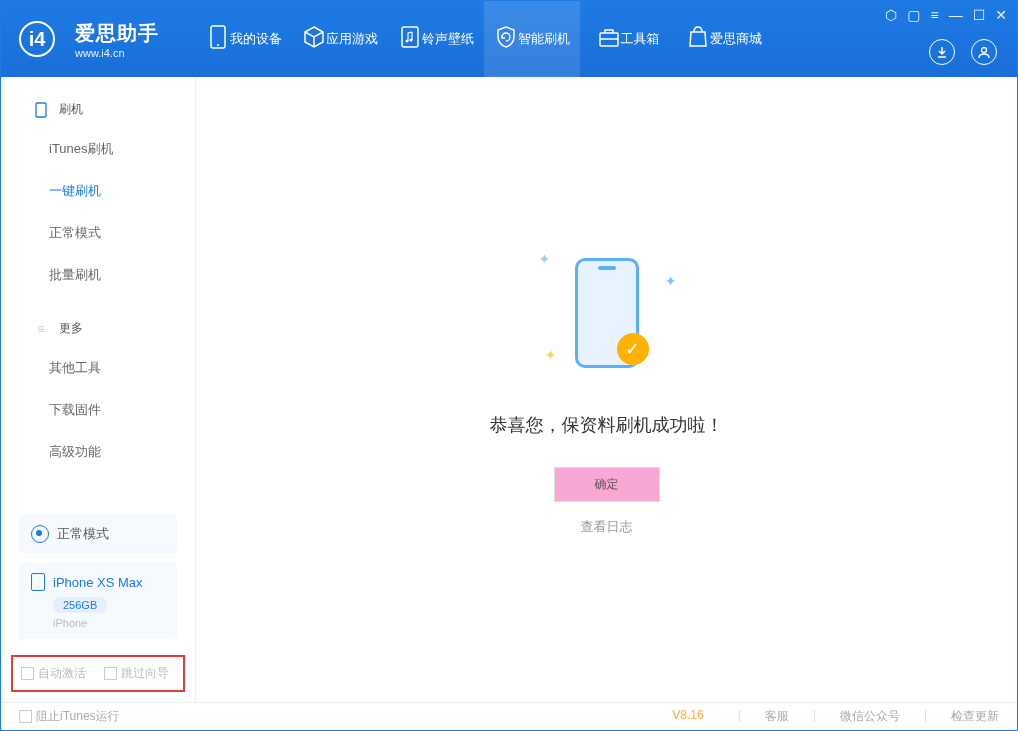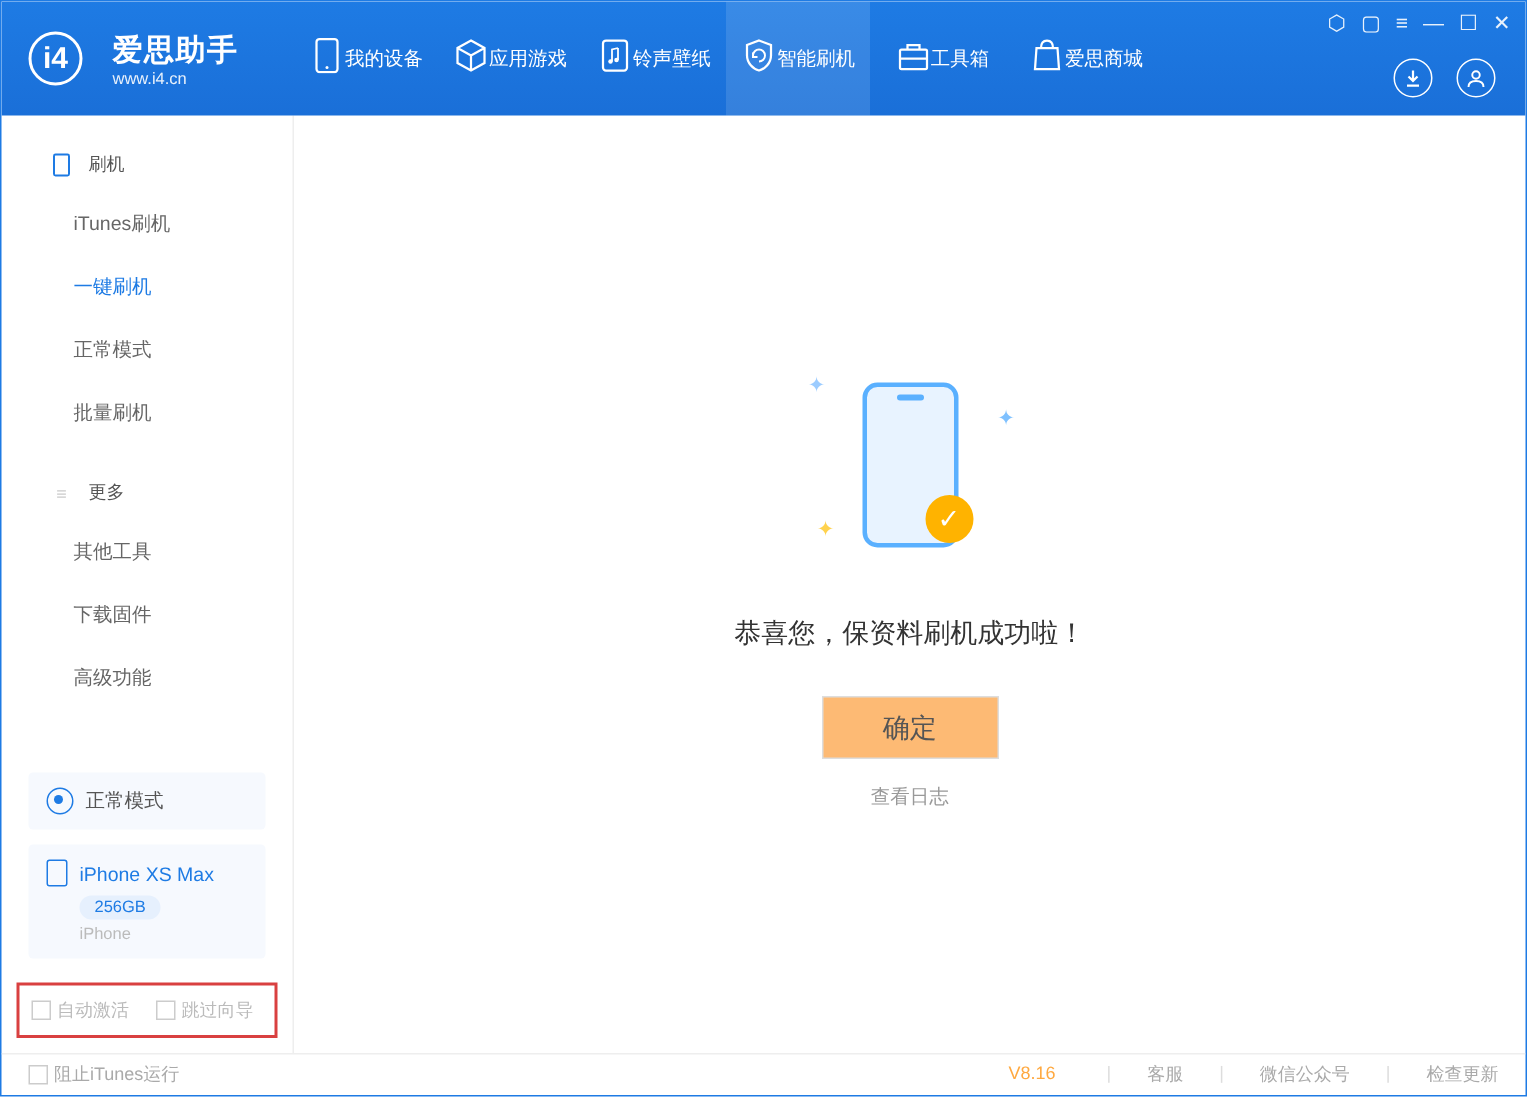--- a/index.html
+++ b/index.html
@@ -41,21 +41,21 @@
 .main { flex: 1; display: flex; flex-direction: column; align-items: center; justify-content: center; }
 .phone-illust { position: relative; width: 160px; height: 140px; margin-bottom: 30px; display: flex; align-items: center; justify-content: center; }
 .phone-frame { width: 64px; height: 110px; border: 3px solid #5ab0ff; border-radius: 10px; position: relative; background: #e8f3ff; }
 .phone-frame::before { content: ''; position: absolute; top: 5px; left: 50%; transform: translateX(-50%); width: 18px; height: 4px; background: #5ab0ff; border-radius: 2px; }
 .check-badge { position: absolute; right: 38px; bottom: 18px; width: 32px; height: 32px; background: #ffb300; border-radius: 50%; display: flex; align-items: center; justify-content: center; color: #fff; font-size: 18px; }
 .sparkle { position: absolute; color: #ffd966; font-size: 14px; }
 .sparkle.s1 { top: 8px; left: 12px; color: #9cccff; }
 .sparkle.s2 { top: 30px; right: 10px; color: #7fc1ff; }
 .sparkle.s3 { bottom: 20px; left: 18px; color: #ffd24d; }
 .success-msg { font-size: 18px; color: #333; margin-bottom: 30px; }
-.ok-btn { padding: 8px 40px; border: 1px solid #ddd; background: #fdba74; font-size: 18px; color: #555; cursor: pointer; margin-bottom: 16px; }
+.ok-btn { padding: 8px 40px; border: 1px solid #ddd; background: #f9a8d4; font-size: 12px; color: #555; cursor: pointer; margin-bottom: 16px; }
 .log-link { font-size: 13px; color: #999; cursor: pointer; }
 .footer { height: 28px; border-top: 1px solid #eee; display: flex; align-items: center; padding: 0 18px; font-size: 12px; color: #aaa; }
 .footer .cb { color: #aaa; }
 .footer-right { margin-left: auto; display: flex; align-items: flex-start; gap: 24px; }
 .footer-right .sep { color: #ddd; }
 .footer-right span { cursor: pointer; }
 .version { color: #ffa940; margin-right: 10px; }
 </style>
 </head>
 <body>

